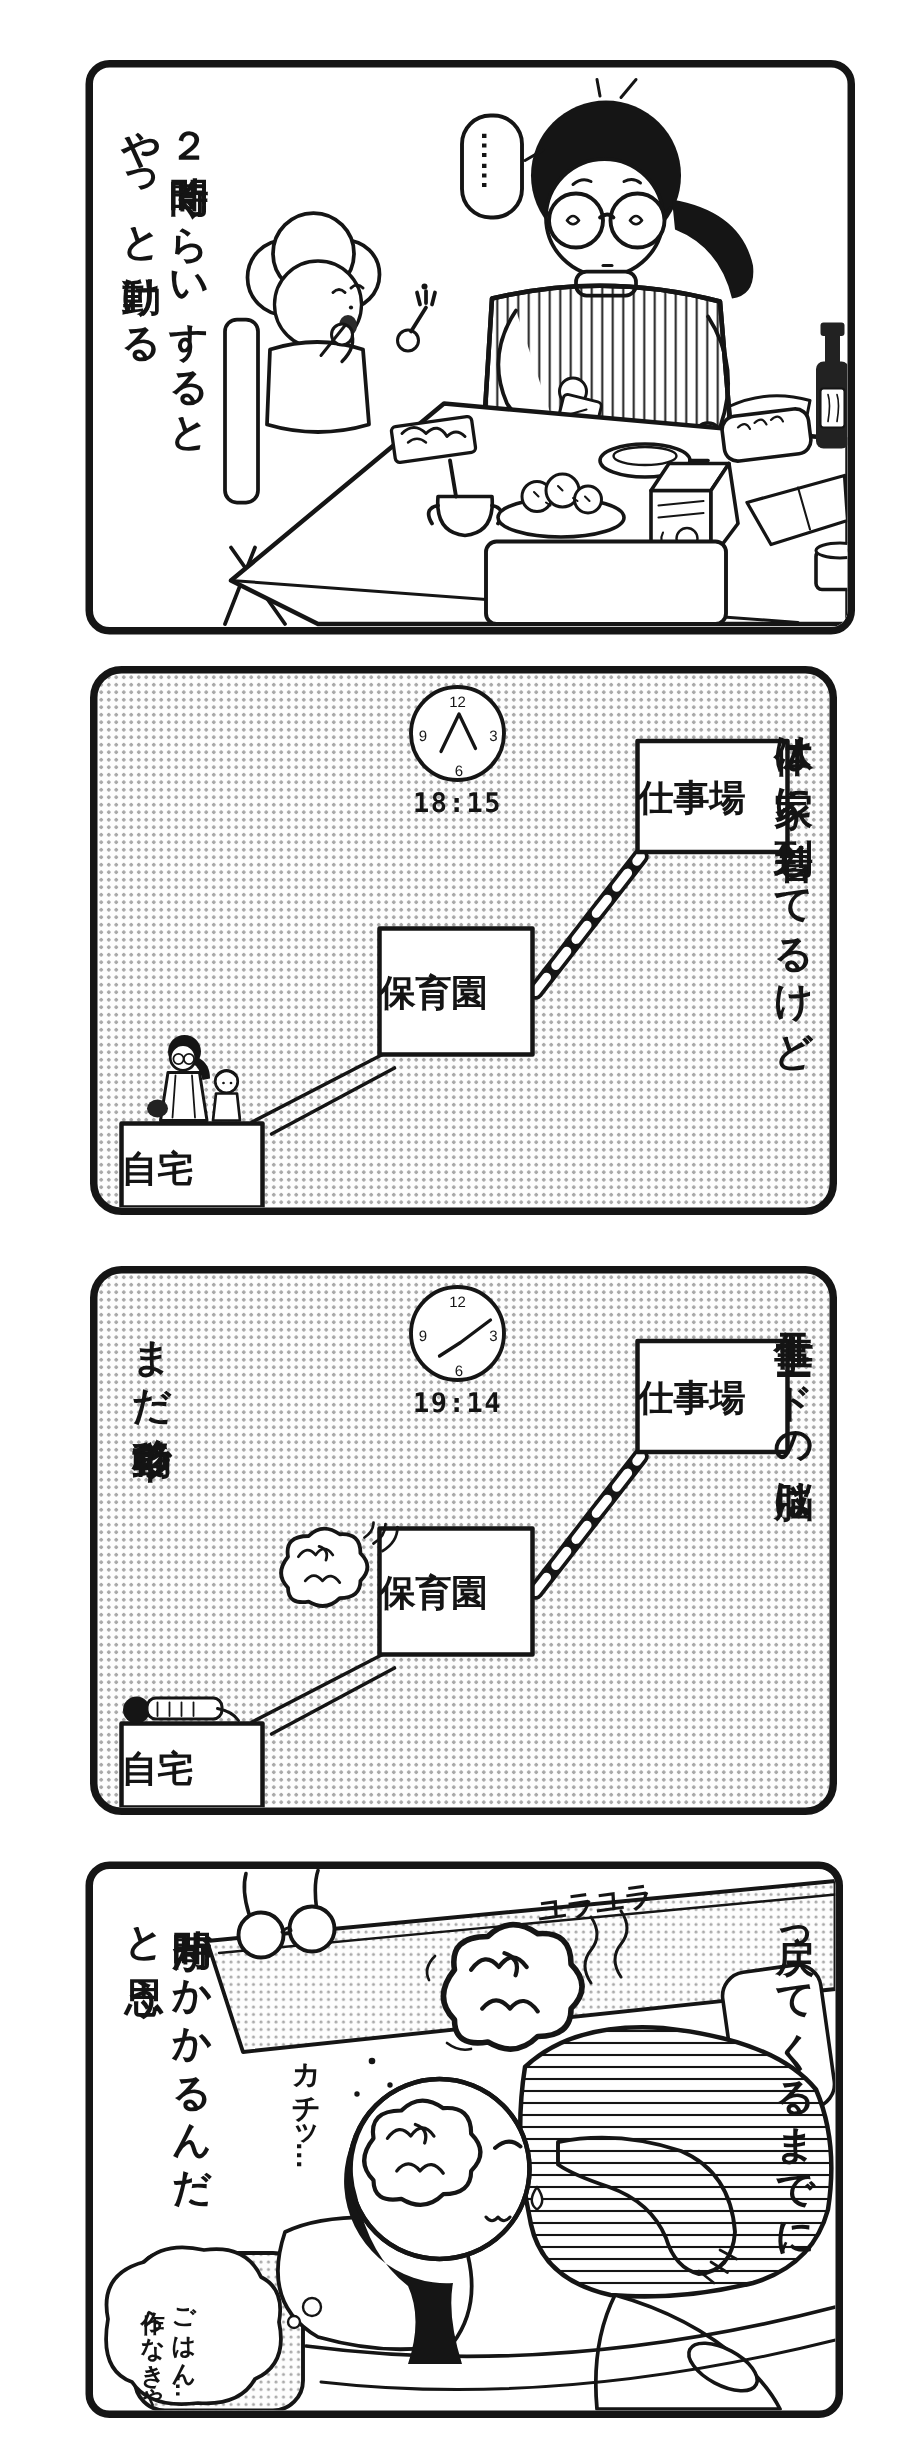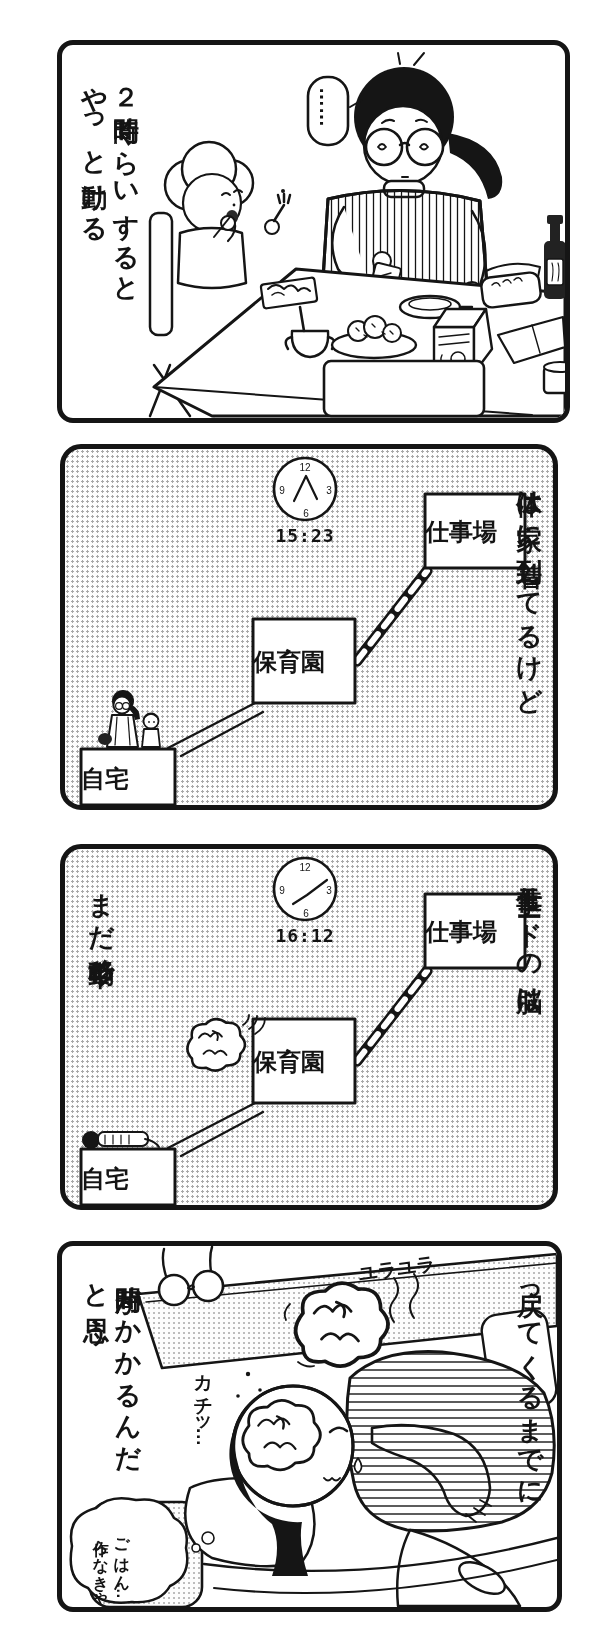--- a/index.html
+++ b/index.html
@@ -206,21 +206,21 @@
         </g>
         <g>
           <circle cx="86" cy="272" r="7.5" fill="#fff" stroke-width="1.8"></circle>
           <path d="M80,268 q6,-6 12,0" stroke-width="1.6"></path>
           <circle cx="84" cy="273" r="0.9" fill="#151515" stroke="none"></circle>
           <circle cx="89" cy="273" r="0.9" fill="#151515" stroke="none"></circle>
           <path d="M79,280 L93,280 L95,298 L77,298 Z" fill="#fff" stroke-width="1.8"></path>
         </g>
       </g>
     </svg>
-    <div class="digital" style="left:198px;top:76px;width:84px;font-size:18px;">15:23</div>
+    <div class="digital" style="left:198px;top:76px;width:84px;font-size:18px;">18:15</div>
     <div class="hlabel" style="left:360px;top:67px;width:100px;font-size:24px;">仕事場</div>
     <div class="hlabel" style="left:188px;top:197px;width:102px;font-size:24px;">保育園</div>
     <div class="hlabel" style="left:16px;top:314px;width:94px;font-size:24px;">自宅</div>
     <div class="vtext narr" style="left:448px;top:22px;height:320px;">体は家に到着してるけど</div>
   </div>
 
   <div class="panel dots" style="left:60px;top:844px;width:498px;height:366px;">
     <svg class="scene" viewBox="0 0 488 356">
       <g fill="none" stroke="#151515" stroke-width="2.5" stroke-linecap="round" stroke-linejoin="round">
 
@@ -262,21 +262,21 @@
           <path d="M-10,6 q5,-6 10,0 q5,-6 10,1" stroke-width="1.6"></path>
           <path d="M-2,-14 q6,2 4,8" stroke-width="1.6"></path>
         </g>
         <g>
           <path d="M178,176 q6,-4 6,-10" stroke-width="1.8"></path>
           <path d="M184,180 q8,-5 8,-13" stroke-width="1.8"></path>
           <path d="M190,185 q10,-6 10,-16" stroke-width="1.8"></path>
         </g>
       </g>
     </svg>
-    <div class="digital" style="left:198px;top:76px;width:84px;font-size:18px;">16:12</div>
+    <div class="digital" style="left:198px;top:76px;width:84px;font-size:18px;">19:14</div>
     <div class="hlabel" style="left:360px;top:67px;width:100px;font-size:24px;">仕事場</div>
     <div class="hlabel" style="left:188px;top:197px;width:102px;font-size:24px;">保育園</div>
     <div class="hlabel" style="left:16px;top:314px;width:94px;font-size:24px;">自宅</div>
     <div class="vtext narr" style="left:448px;top:18px;height:300px;">仕事モードの脳は</div>
     <div class="vtext narr" style="left:20px;top:26px;height:240px;">まだ移動中で</div>
   </div>
 
   <div class="panel" style="left:57px;top:1241px;width:505px;height:371px;">
     <svg class="scene" viewBox="0 0 495 361">
       <defs>

